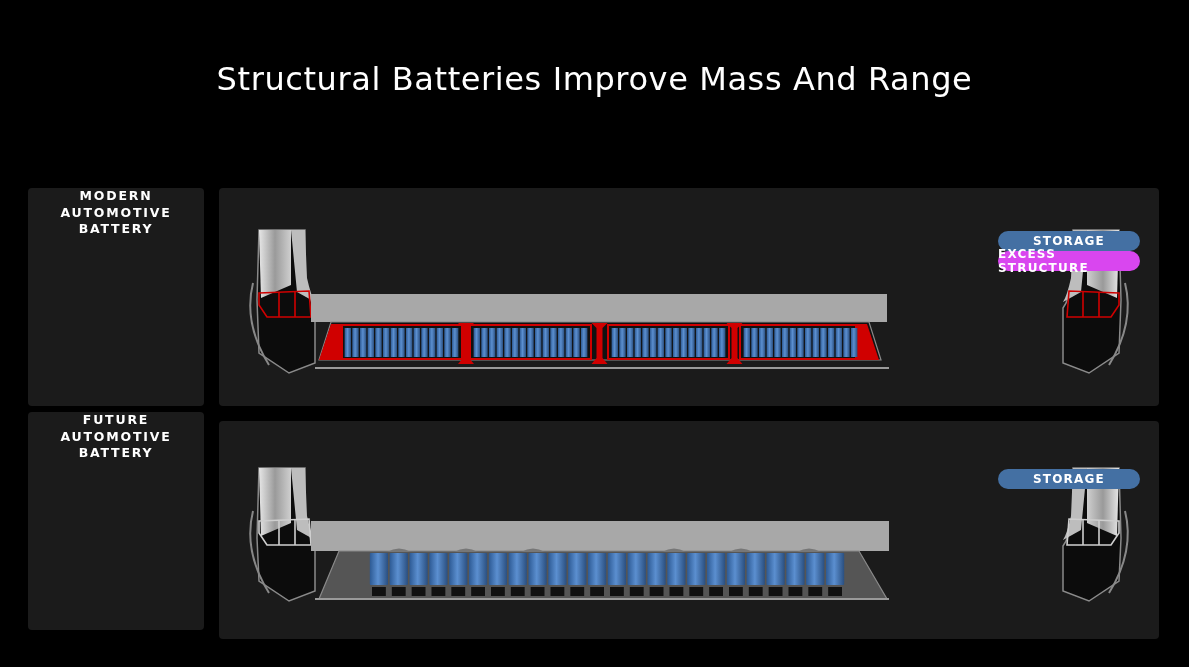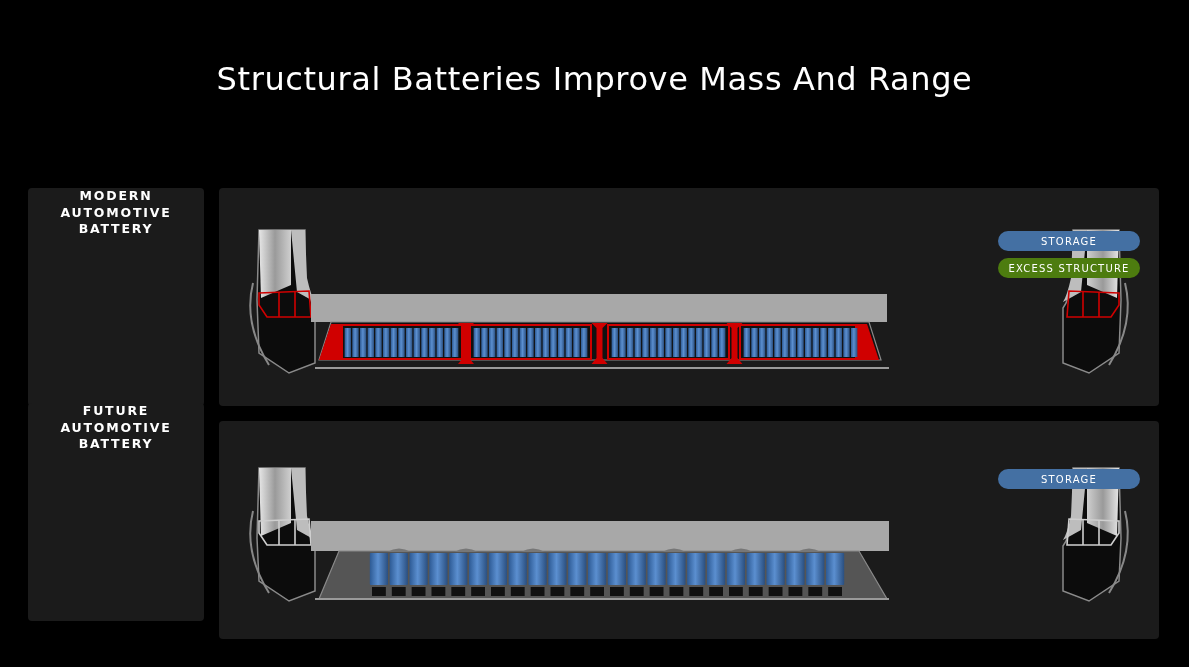--- a/index.html
+++ b/index.html
@@ -8,23 +8,23 @@
     .title { position:absolute; left:0; right:0; top:60px; text-align:center; color:#fff;
              font-size:32px; letter-spacing:0.6px; font-family:"DejaVu Sans", sans-serif; }
     .label-panel { position:absolute; left:28px; width:176px; background:#1b1b1b; border-radius:4px;
                    display:flex; align-items:flex-start; justify-content:center; }
     .label-text { color:#fff; font-weight:bold; font-size:12.5px; letter-spacing:1.8px;
                   text-align:center; line-height:16.5px; font-family:"DejaVu Sans", sans-serif; }
     .diagram-panel { position:absolute; left:219px; width:940px; background:#1b1b1b; border-radius:4px; overflow:hidden; }
     .row1 { top:188px; height:218px; }
     .row2 { top:421px; height:218px; }
     .legend { position:absolute; left:779px; width:142px; }
-    .badge { height:20px; border-radius:10px; color:#fff; font-size:10px; font-weight:normal;
+    .badge { height:20px; border-radius:10px; color:#fff; font-size:12px; font-weight:bold;
              letter-spacing:1.2px; display:flex; align-items:center; justify-content:center;
-             margin-bottom:7px; font-family:"DejaVu Sans", sans-serif; }
+             font-family:"DejaVu Sans", sans-serif; }
     svg { position:absolute; left:0; top:0; }
   </style>
 </head>
 <body>
 
 <div class="title">Structural Batteries Improve Mass And Range</div>
 
 <div class="label-panel" style="top:188px;height:218px;">
   <div class="label-text">
     <div>MODERN</div>
@@ -132,25 +132,25 @@
       <rect x="593.6" y="140" width="6.466666666666667" height="29" fill="url(#cell1)"></rect>
       <rect x="601.2666666666667" y="140" width="6.466666666666667" height="29" fill="url(#cell1)"></rect>
       <rect x="608.9333333333334" y="140" width="6.466666666666667" height="29" fill="url(#cell1)"></rect>
       <rect x="616.6" y="140" width="6.466666666666667" height="29" fill="url(#cell1)"></rect>
       <rect x="624.2666666666667" y="140" width="6.466666666666667" height="29" fill="url(#cell1)"></rect>
       <rect x="631.9333333333334" y="140" width="6.466666666666667" height="29" fill="url(#cell1)"></rect>
       <line x1="96" y1="180" x2="670" y2="180" stroke="#9a9a9a" stroke-width="2"></line>
     </svg>
   <div class="legend" style="top:43px;">
     <div class="badge" style="background:#4470a3">STORAGE</div>
-    <div class="badge" style="background:#4d7c0f">EXCESS STRUCTURE</div>
-  </div>
-</div>
-
-<div class="label-panel" style="top:403px;height:218px;">
+    <div class="badge" style="background:#d946ef">EXCESS STRUCTURE</div>
+  </div>
+</div>
+
+<div class="label-panel" style="top:412px;height:218px;">
   <div class="label-text">
     <div>FUTURE</div>
     <div>AUTOMOTIVE</div>
     <div>BATTERY</div>
   </div>
 </div>
 <div class="diagram-panel row2">
   <svg id="svg2" width="940" height="218">
       <defs>
         <linearGradient id="cell2" x1="0" x2="1">

